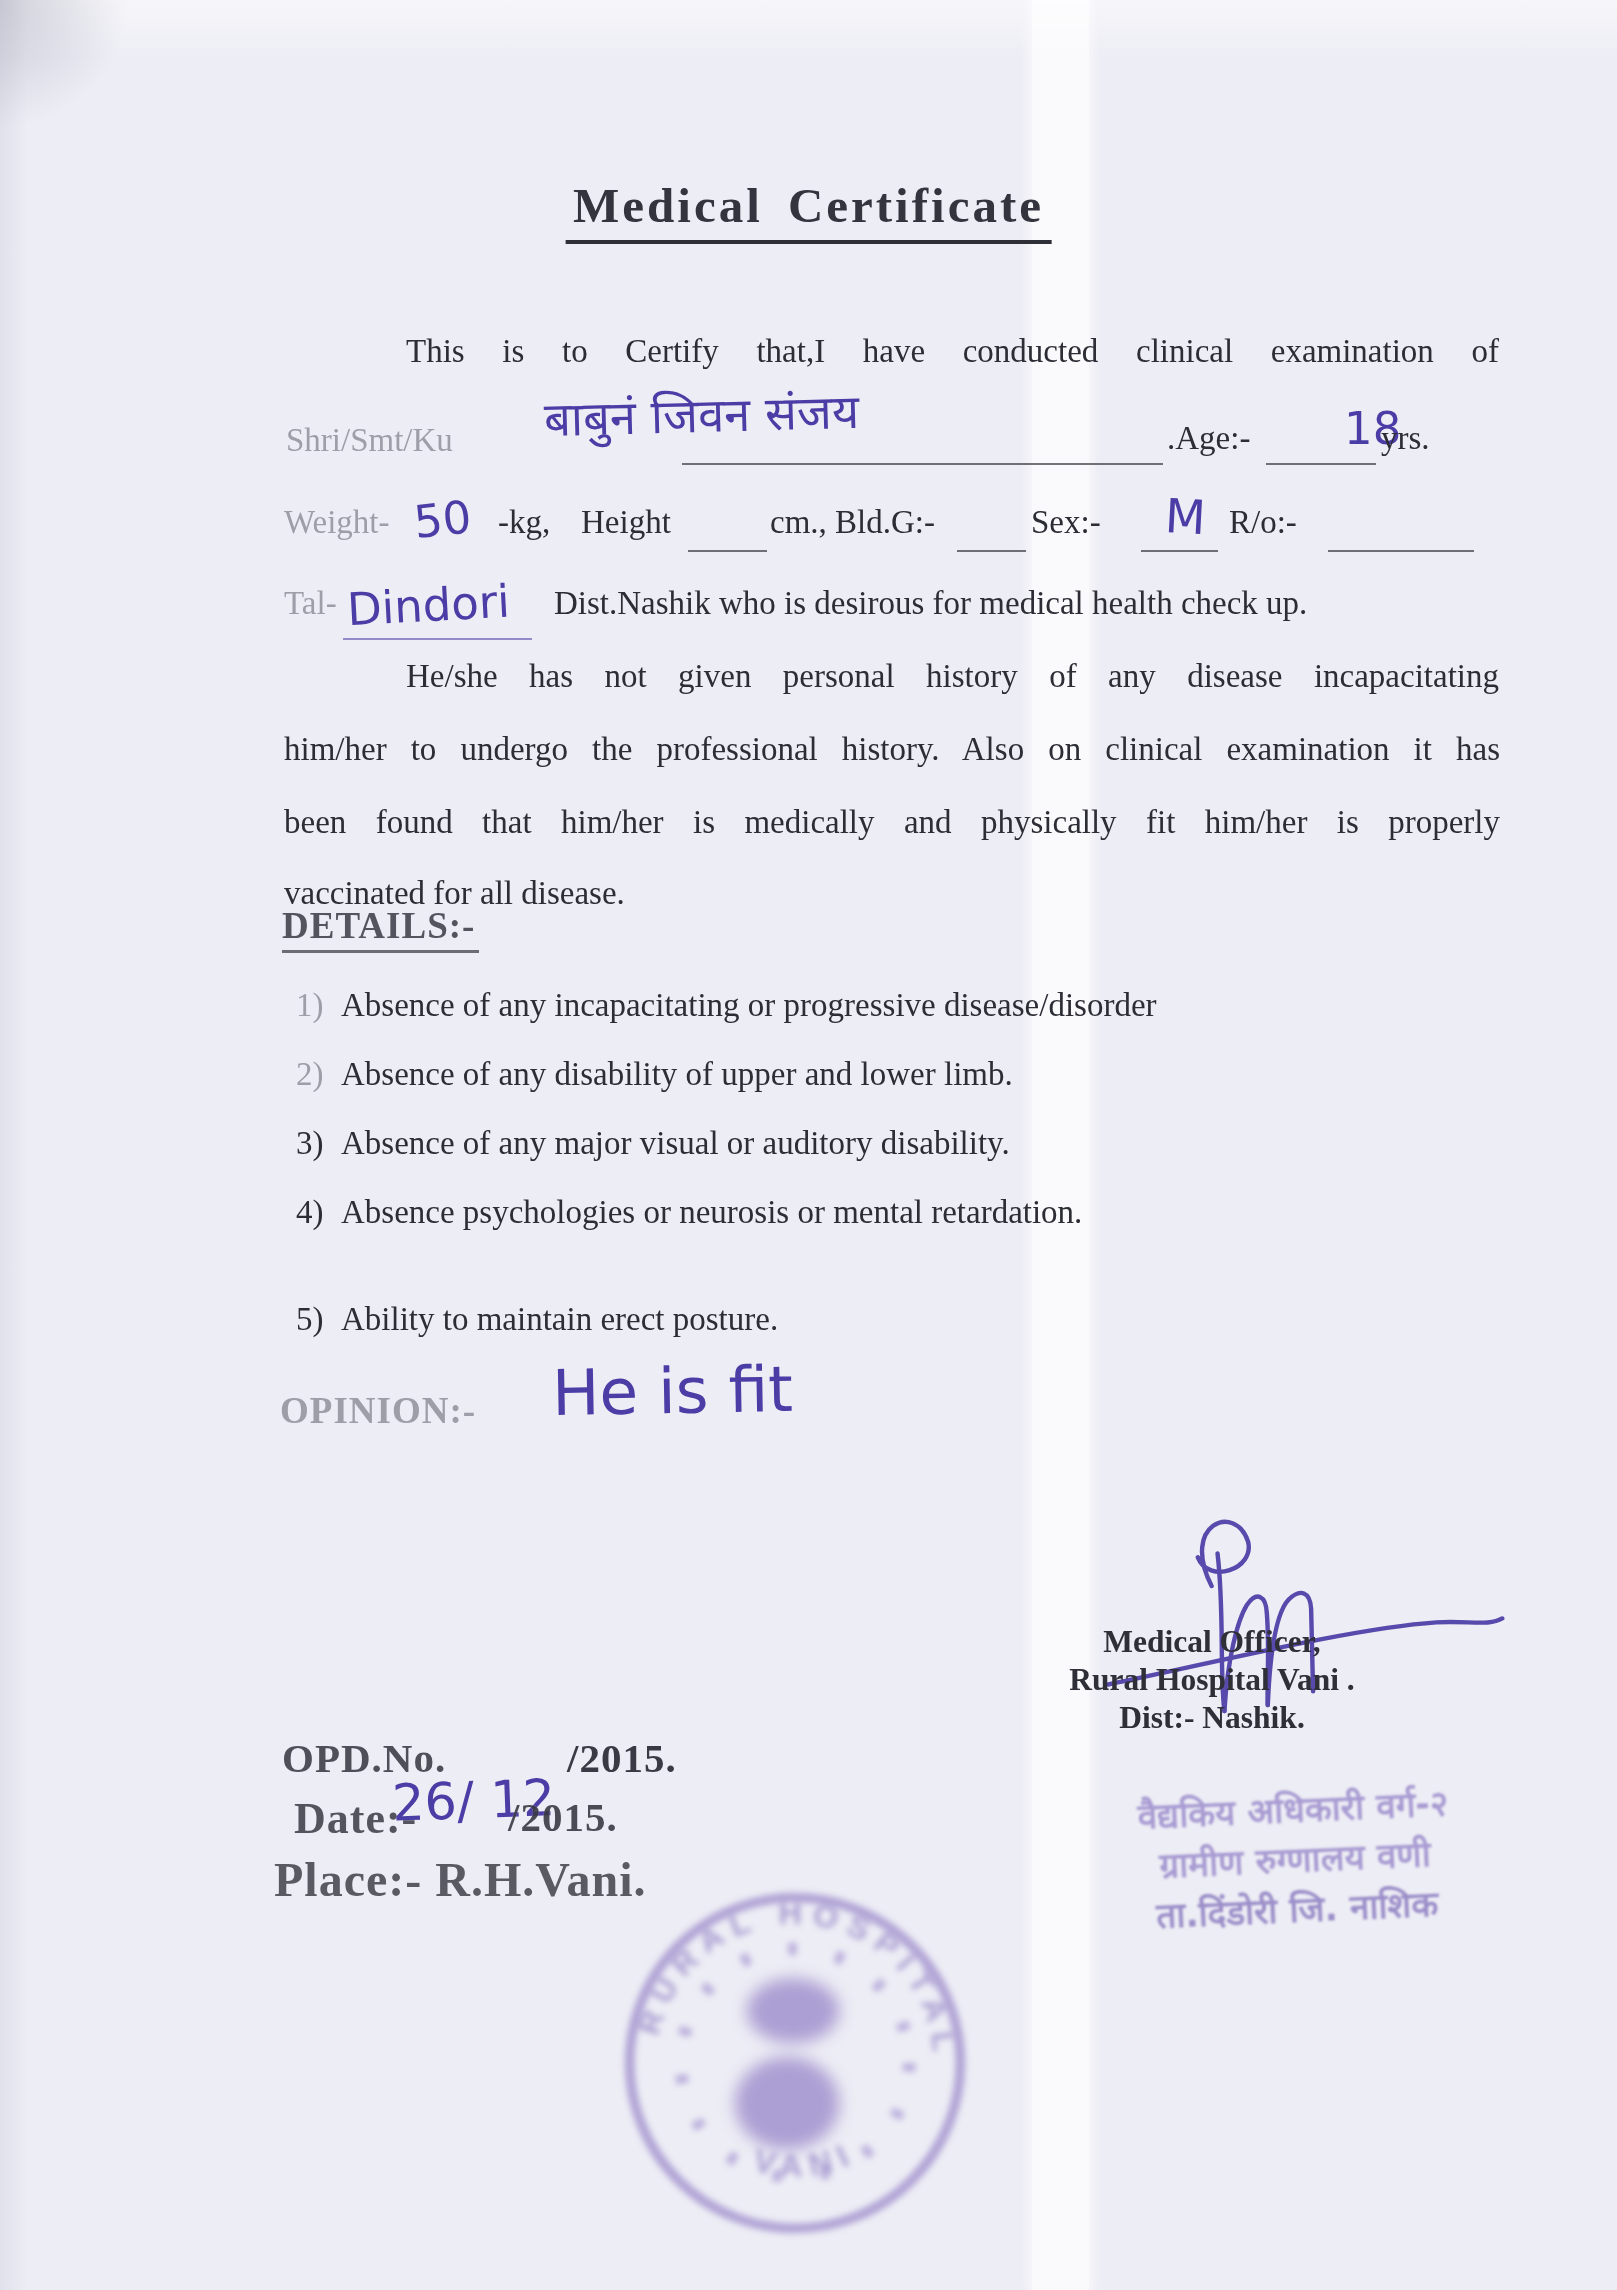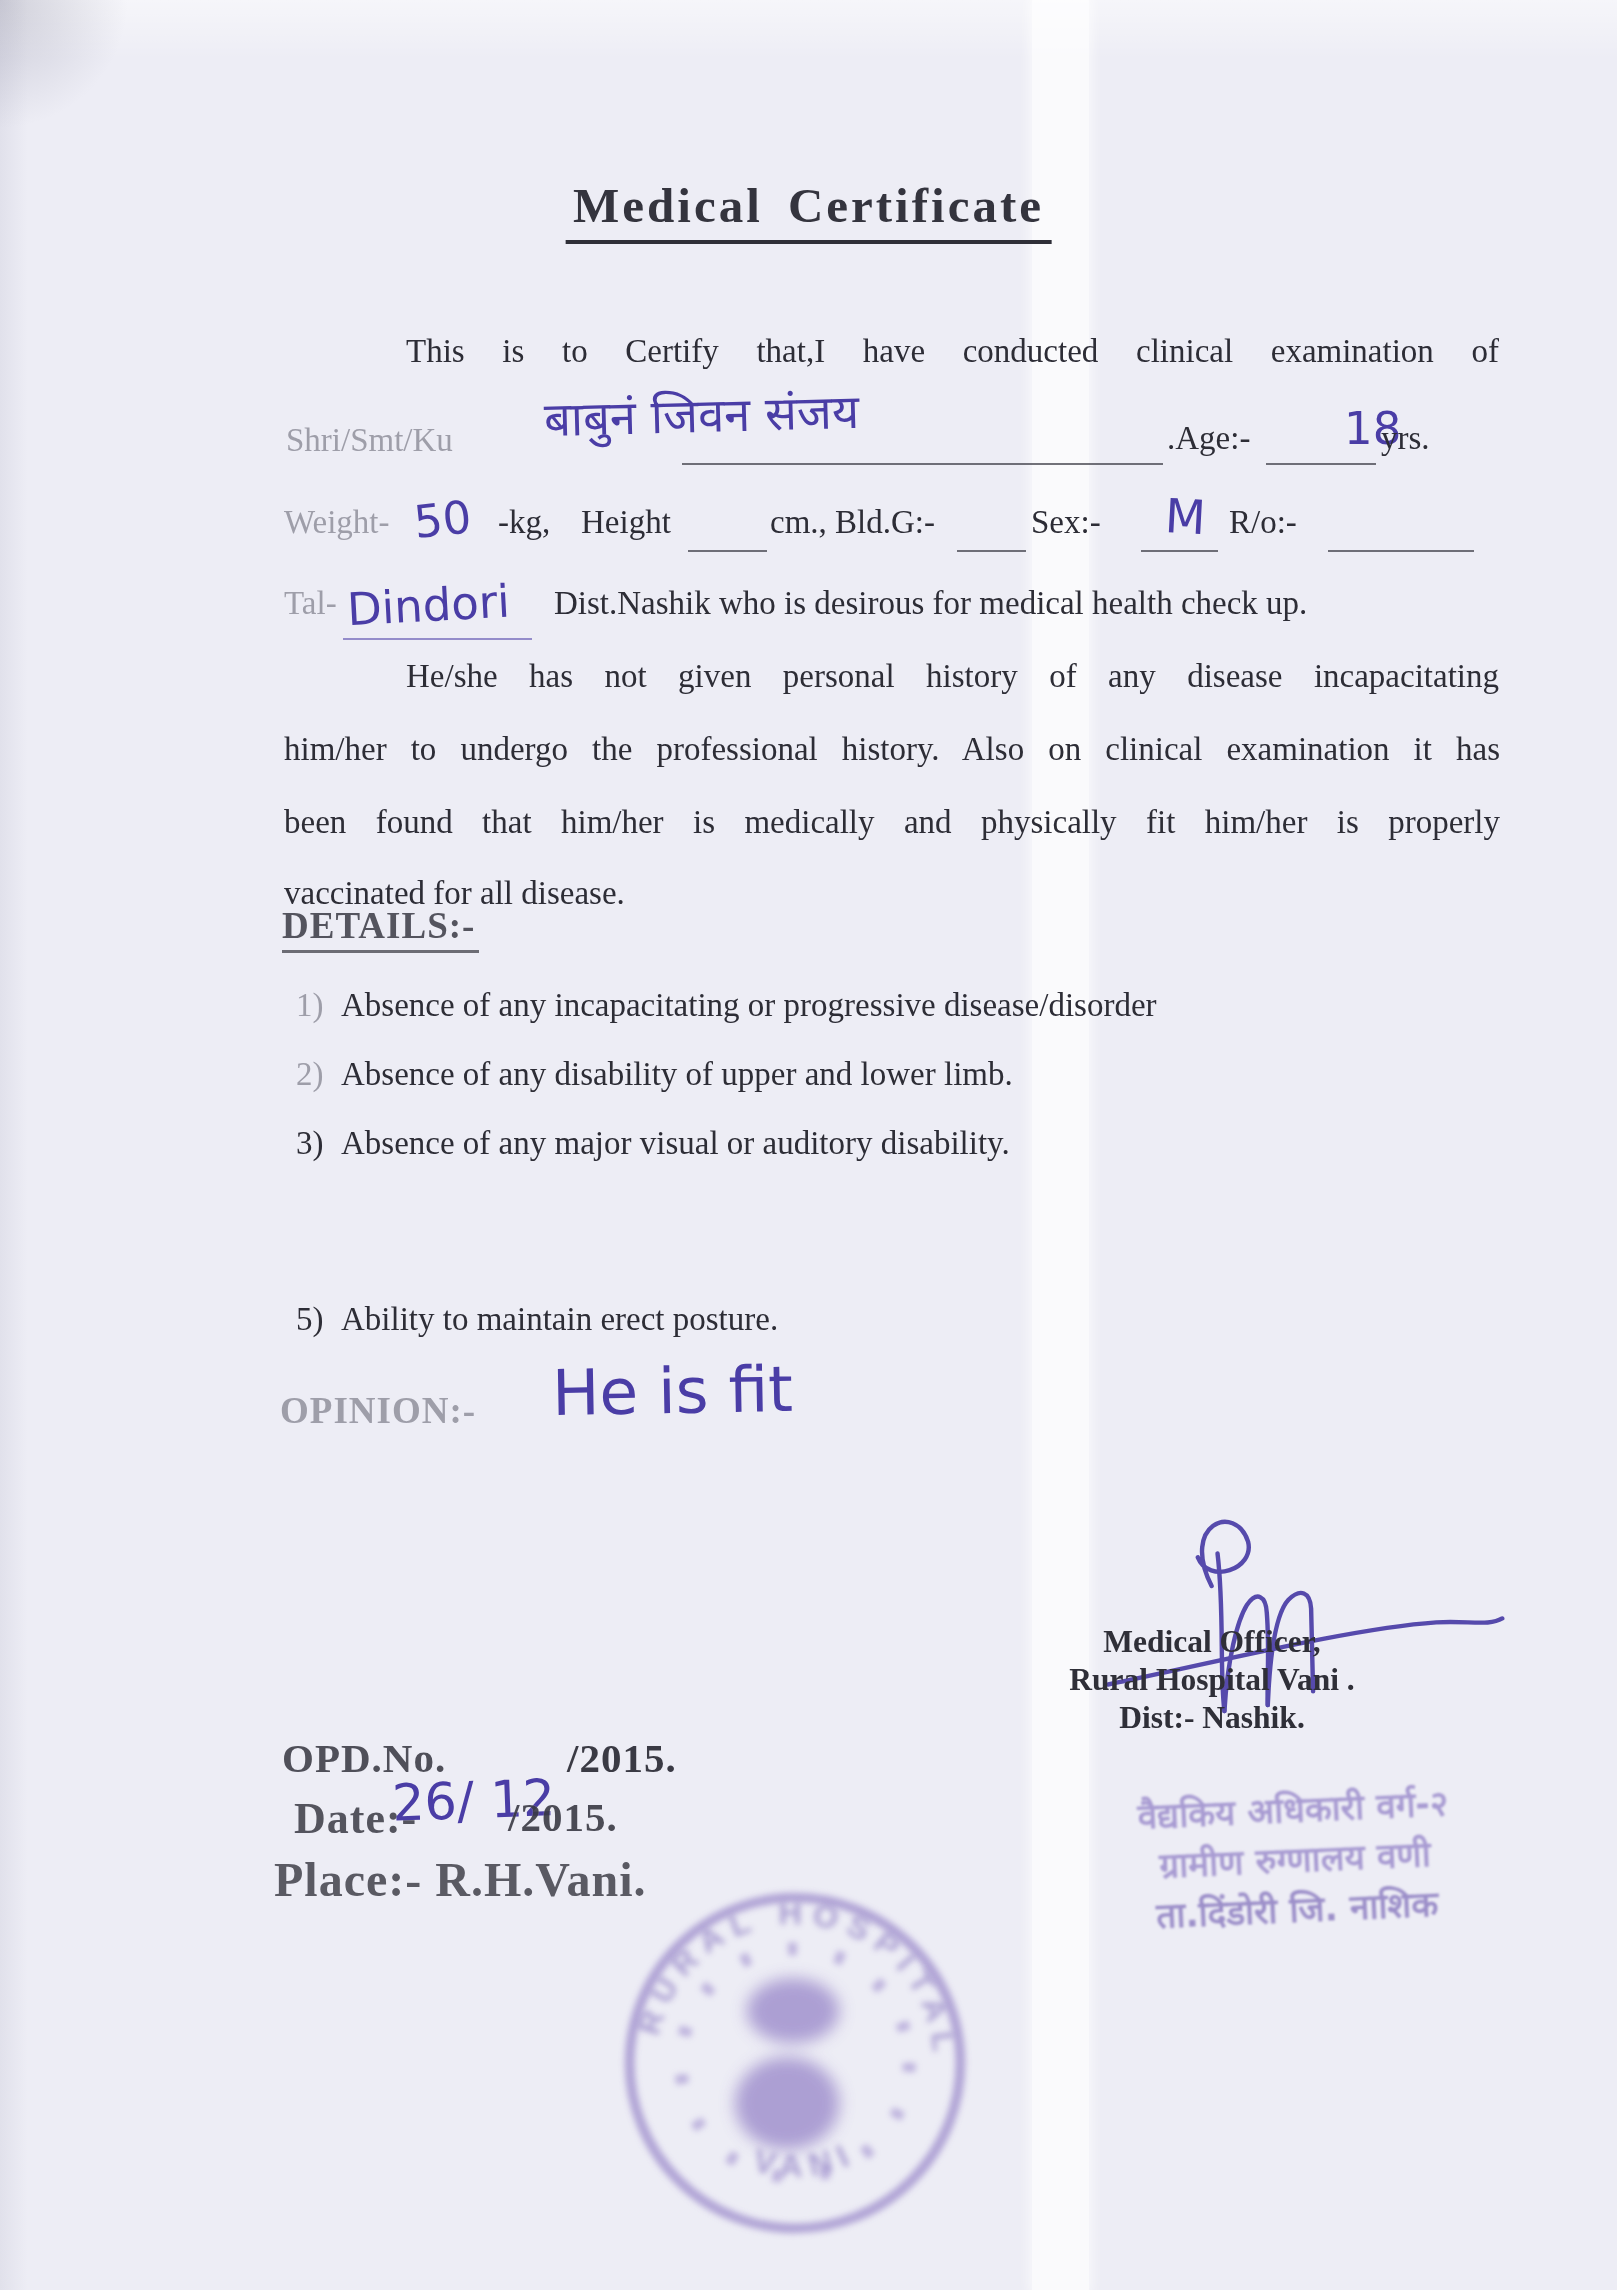--- a/index.html
+++ b/index.html
@@ -85,20 +85,23 @@
 
   <div class="abs print" style="left:296px;top:987px;">
     <span class="num faded">1)</span><span>Absence of any incapacitating or progressive disease/disorder</span>
   </div>
   <div class="abs print" style="left:296px;top:1056px;">
     <span class="num faded">2)</span><span>Absence of any disability of upper and lower limb.</span>
   </div>
   <div class="abs print" style="left:296px;top:1125px;">
     <span class="num">3)</span><span>Absence of any major visual or auditory disability.</span>
   </div>
+  <div class="abs print" style="left:296px;top:1194px;">
+    <span class="num">4)</span><span>Absence psychologies or neurosis or mental retardation.</span>
+  </div>
   <div class="abs print" style="left:296px;top:1261px;margin-top:40px;">
     <span class="num">5)</span><span>Ability to maintain erect posture.</span>
   </div>
 
   <div class="abs stamped faded" style="left:280px;top:1389px;font-size:37px;">OPINION:-</div>
   <div class="abs hw" style="left:552px;top:1355px;font-size:63px;transform:rotate(-1deg);">He is fit</div>
 
   <svg class="abs" style="left:1054px;top:1502px;" width="463" height="227" viewBox="0 0 470 230">
     <g fill="none" stroke="#4a3da6" stroke-width="4.5" stroke-linecap="round" opacity="0.92">
       <path d="M 160 85 C 128 22, 184 0, 197 40 C 204 68, 157 84, 146 56"></path>

